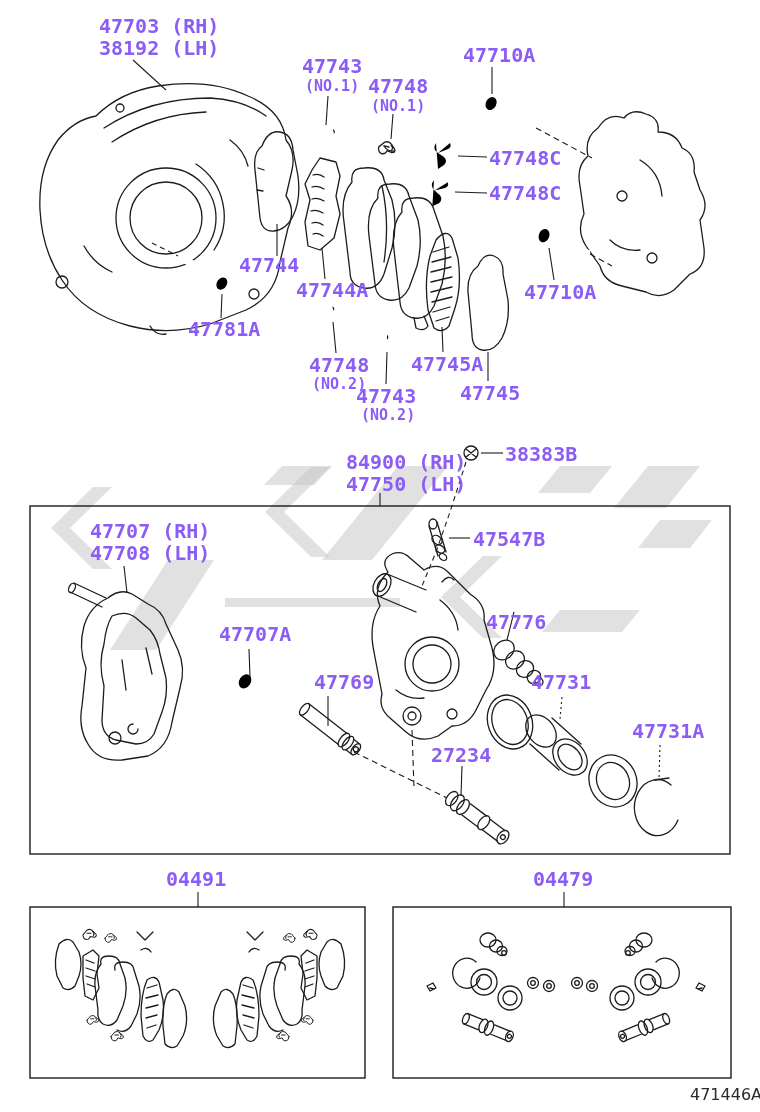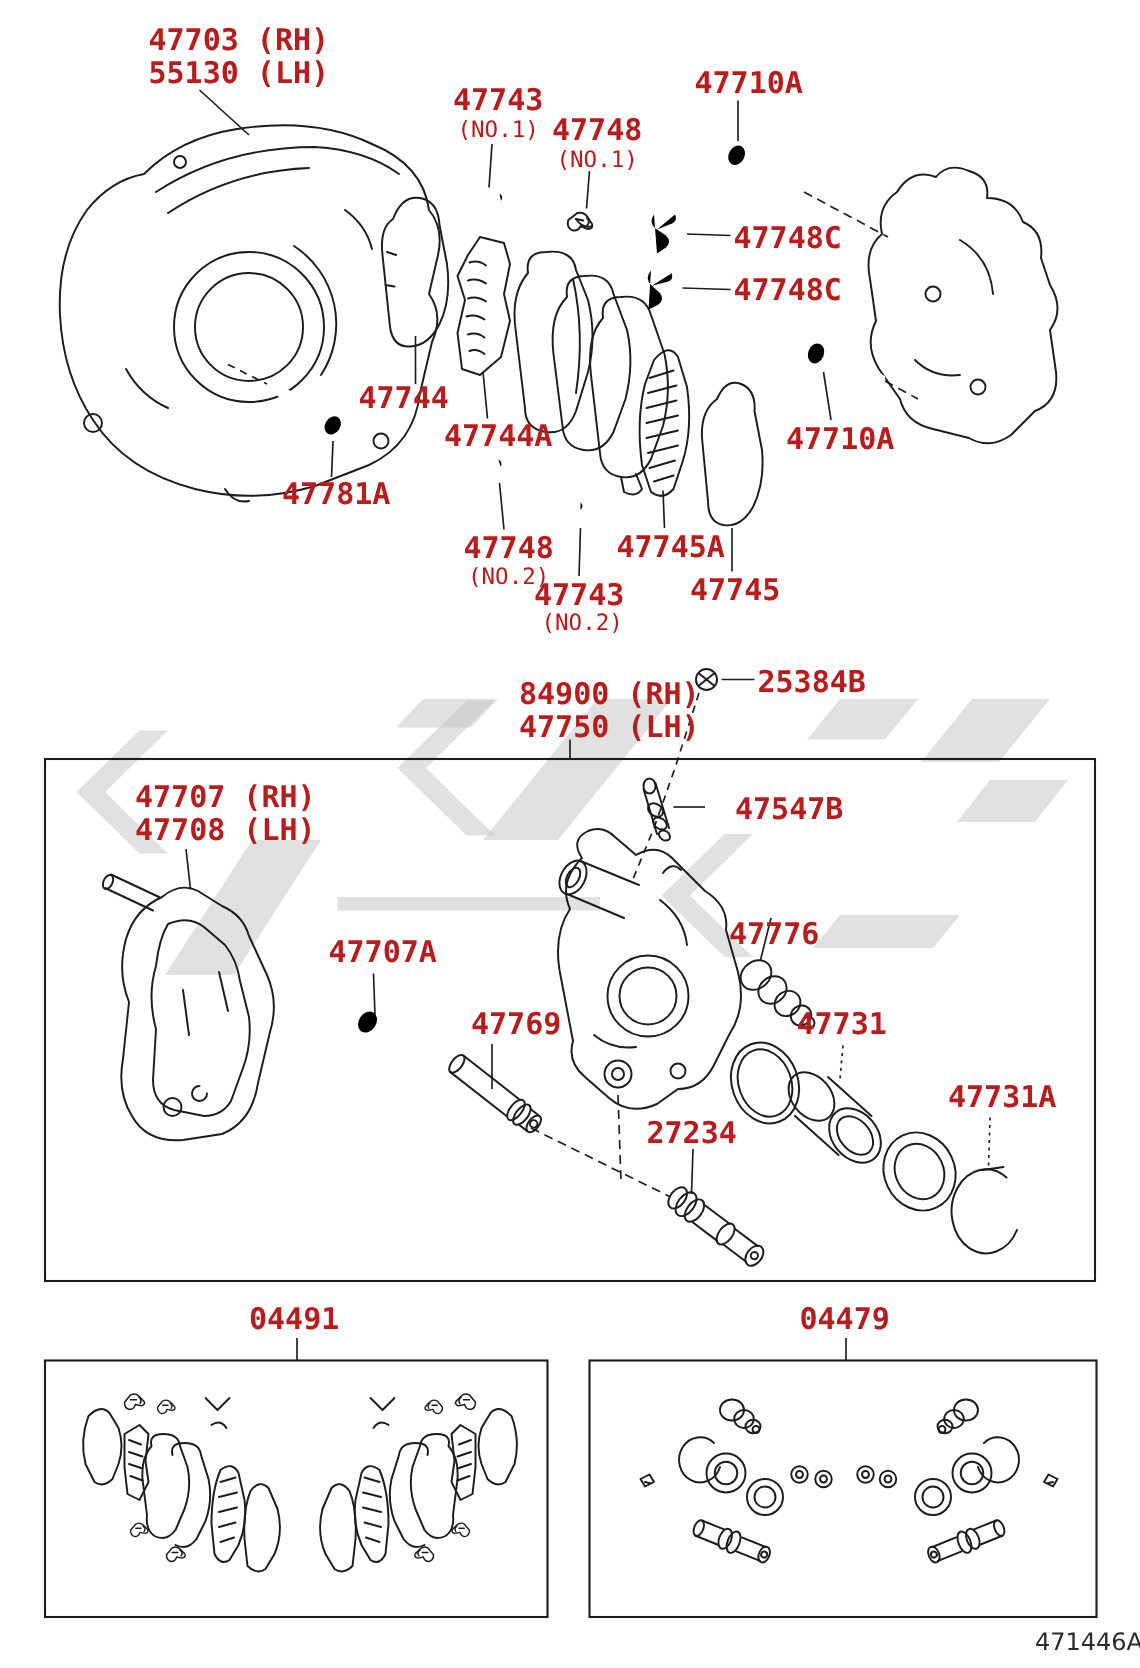--- a/index.html
+++ b/index.html
@@ -2,22 +2,22 @@
 <html><head>
 <meta charset="utf-8">
 <style>
   html,body{margin:0;padding:0;background:#ffffff;}
   .stage{position:relative;width:760px;height:1112px;background:#ffffff;overflow:hidden;}
   svg{position:absolute;left:0;top:0;}
   .ln *{stroke:#1c1c1c;stroke-width:1.3;fill:none;stroke-linecap:round;stroke-linejoin:round;}
   .ld *{stroke:#1c1c1c;stroke-width:1.1;fill:none;}
   .wm *{fill:#c9c9c9;stroke:none;opacity:.55;}
   .lbl{position:absolute;font-family:"DejaVu Sans Mono","Liberation Mono",monospace;
-       font-weight:bold;font-size:20px;line-height:1;color:#b91c1c;white-space:nowrap;}
-  .sub{font-size:15px;font-weight:400;letter-spacing:0;}
+       font-weight:bold;font-size:20px;line-height:1;color:#8b5cf6;white-space:nowrap;}
+  .sub{font-size:15px;font-weight:700;letter-spacing:0;}
   .code{font-family:"DejaVu Sans","Liberation Sans",sans-serif;font-size:16px;
         font-weight:400;color:#2b2b2b;}
 </style>
 </head>
 <body>
 
 <div class="stage">
 
 <svg width="760" height="1112" viewBox="0 0 760 1112">
 
@@ -288,44 +288,44 @@
     <path d="M660,745 L659,779" stroke-dasharray="2,3"></path>
     <path d="M462,766 L461,796"></path>
     <path d="M354,752 L447,798" stroke-dasharray="6,4"></path>
     <path d="M412,730 L414,788" stroke-dasharray="6,4"></path>
     <path d="M198,892 L198,907"></path>
     <path d="M564,892 L564,907"></path>
   </g>
 </svg>
 
 <div class="lbl" style="left:99px;top:16px">47703 (RH)</div>
-<div class="lbl" style="left:99px;top:38px">55130 (LH)</div>
+<div class="lbl" style="left:99px;top:38px">38192 (LH)</div>
 <div class="lbl" style="left:302px;top:56px">47743</div>
 <div class="lbl sub" style="left:305px;top:79px">(NO.1)</div>
 <div class="lbl" style="left:368px;top:76px">47748</div>
 <div class="lbl sub" style="left:371px;top:99px">(NO.1)</div>
 <div class="lbl" style="left:463px;top:45px">47710A</div>
 <div class="lbl" style="left:489px;top:148px">47748C</div>
 <div class="lbl" style="left:489px;top:183px">47748C</div>
 <div class="lbl" style="left:239px;top:255px">47744</div>
 <div class="lbl" style="left:296px;top:280px">47744A</div>
 <div class="lbl" style="left:524px;top:282px">47710A</div>
 <div class="lbl" style="left:188px;top:319px">47781A</div>
 <div class="lbl" style="left:309px;top:355px">47748</div>
 <div class="lbl sub" style="left:312px;top:377px">(NO.2)</div>
 <div class="lbl" style="left:356px;top:386px">47743</div>
 <div class="lbl sub" style="left:361px;top:408px">(NO.2)</div>
 <div class="lbl" style="left:411px;top:354px">47745A</div>
 <div class="lbl" style="left:460px;top:383px">47745</div>
 <div class="lbl" style="left:346px;top:452px">84900 (RH)</div>
 <div class="lbl" style="left:346px;top:474px">47750 (LH)</div>
-<div class="lbl" style="left:505px;top:444px">25384B</div>
+<div class="lbl" style="left:505px;top:444px">38383B</div>
 <div class="lbl" style="left:90px;top:521px">47707 (RH)</div>
 <div class="lbl" style="left:90px;top:543px">47708 (LH)</div>
-<div class="lbl" style="left:490px;top:529px">47547B</div>
+<div class="lbl" style="left:473px;top:529px">47547B</div>
 <div class="lbl" style="left:486px;top:612px">47776</div>
 <div class="lbl" style="left:219px;top:624px">47707A</div>
 <div class="lbl" style="left:314px;top:672px">47769</div>
 <div class="lbl" style="left:531px;top:672px">47731</div>
 <div class="lbl" style="left:632px;top:721px">47731A</div>
 <div class="lbl" style="left:431px;top:745px">27234</div>
 <div class="lbl" style="left:166px;top:869px">04491</div>
 <div class="lbl" style="left:533px;top:869px">04479</div>
 <div class="lbl code" style="left:690px;top:1087px">471446A</div>
 

